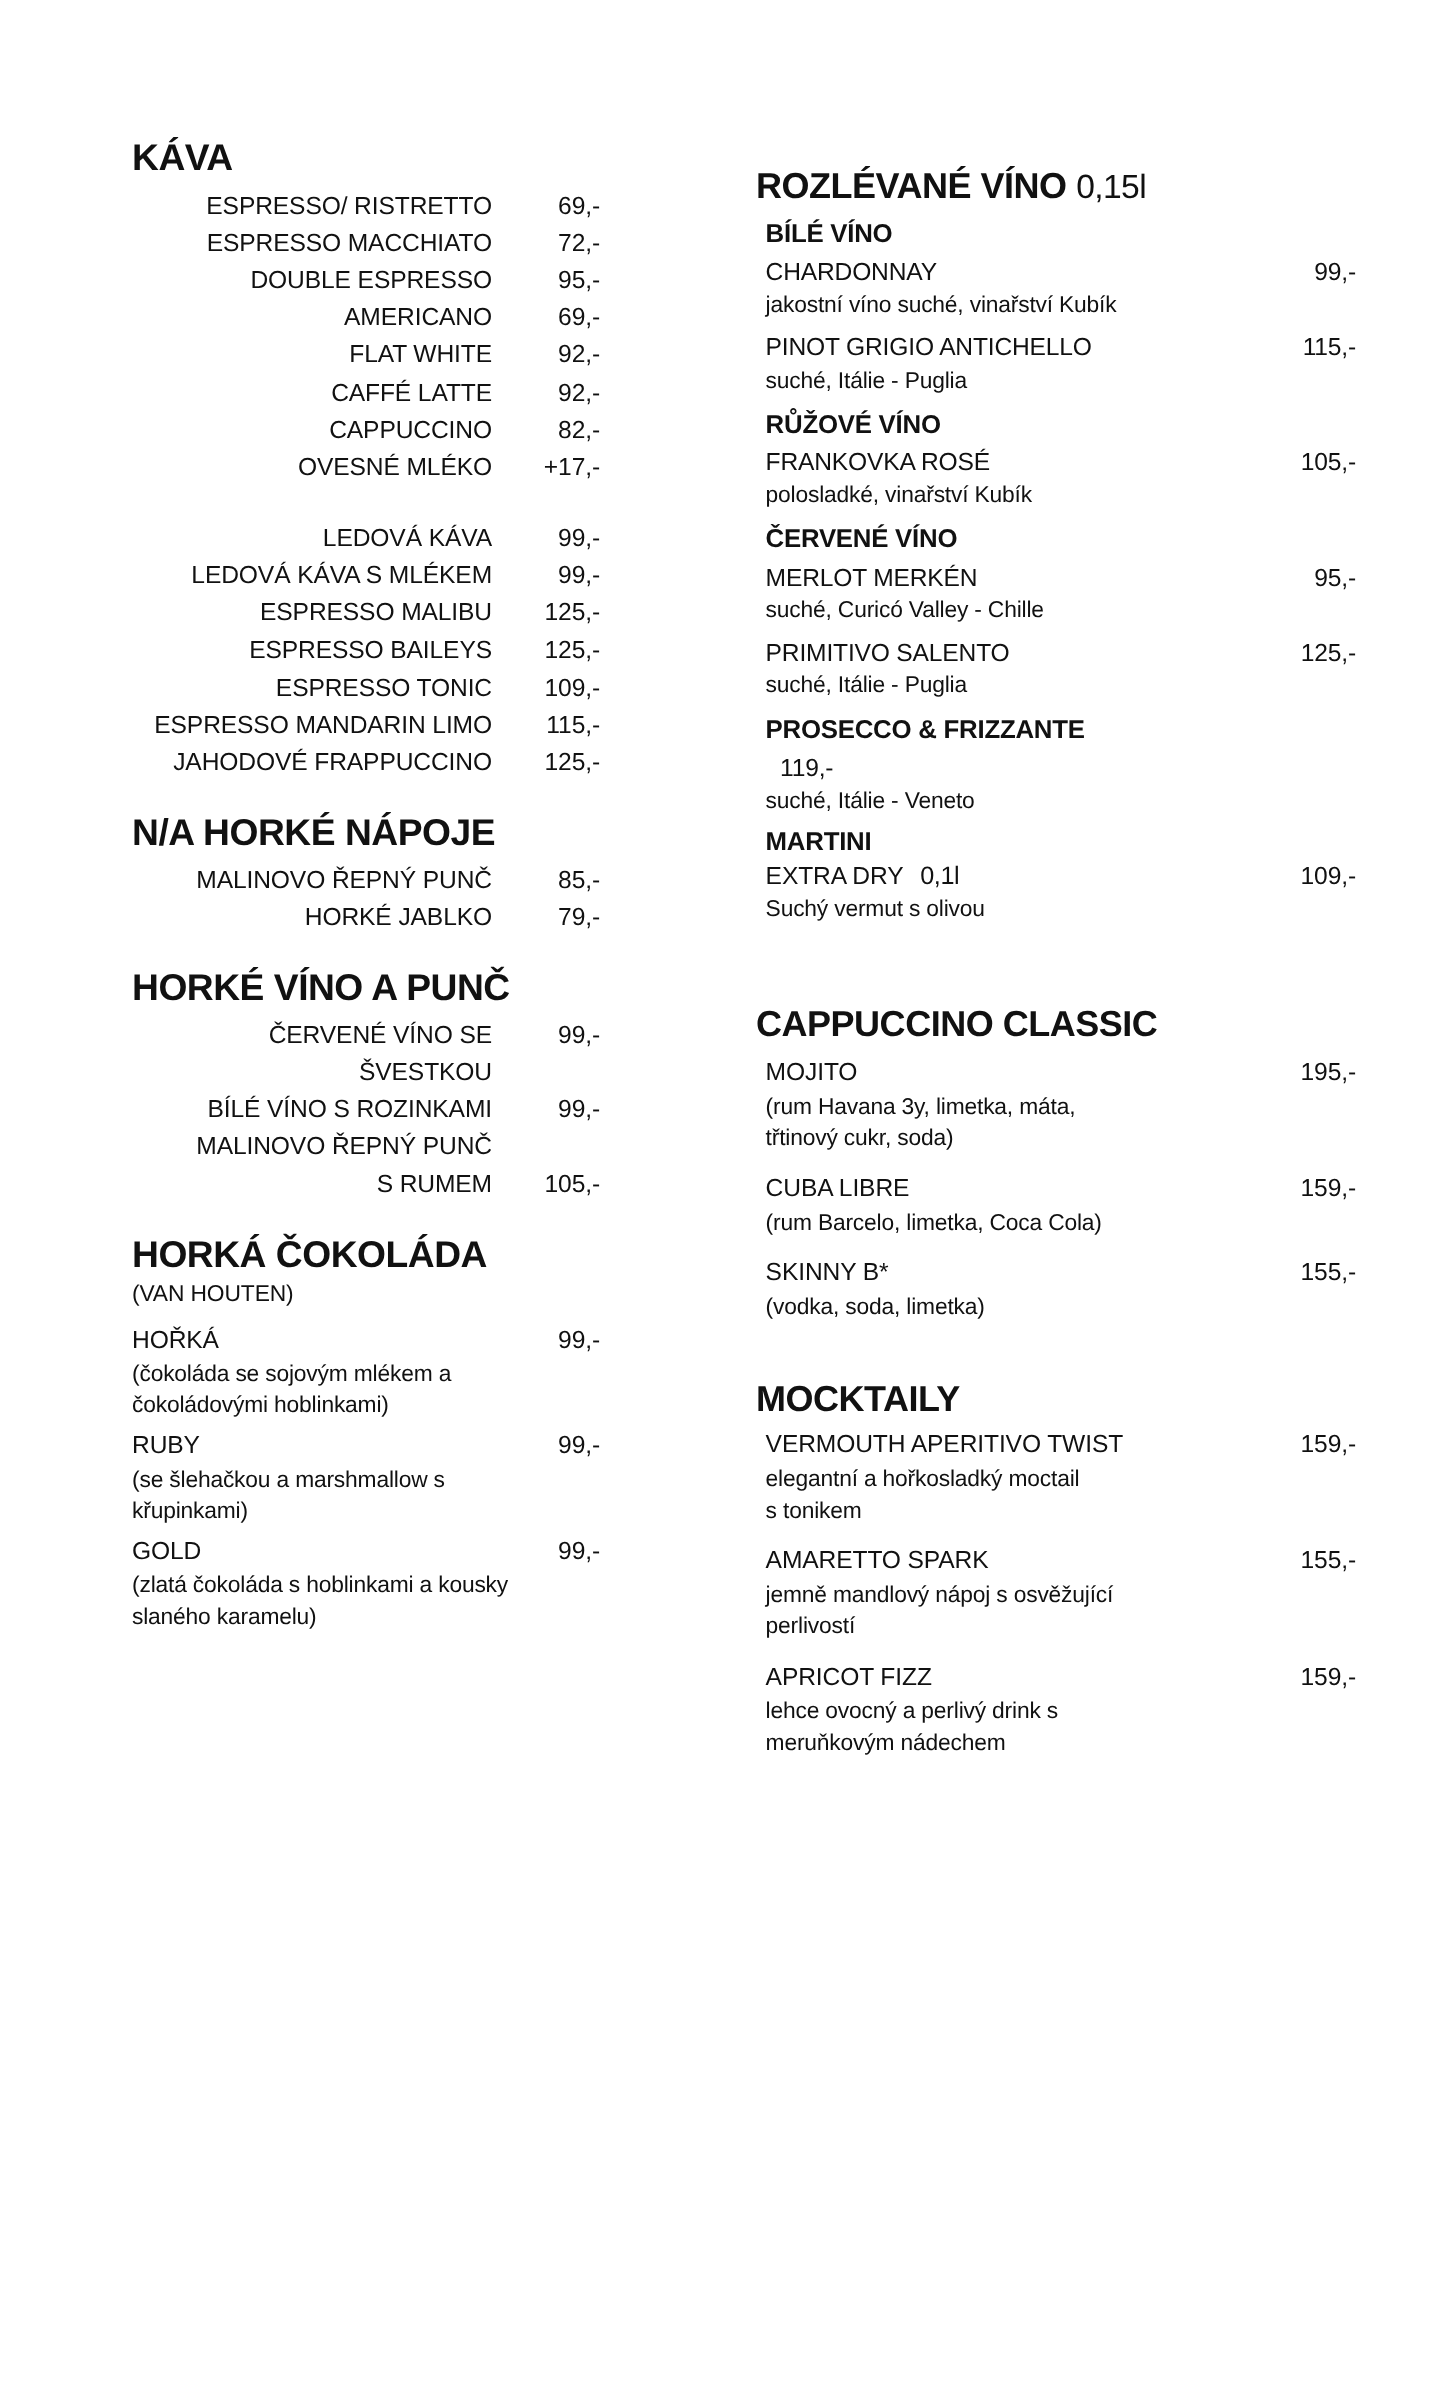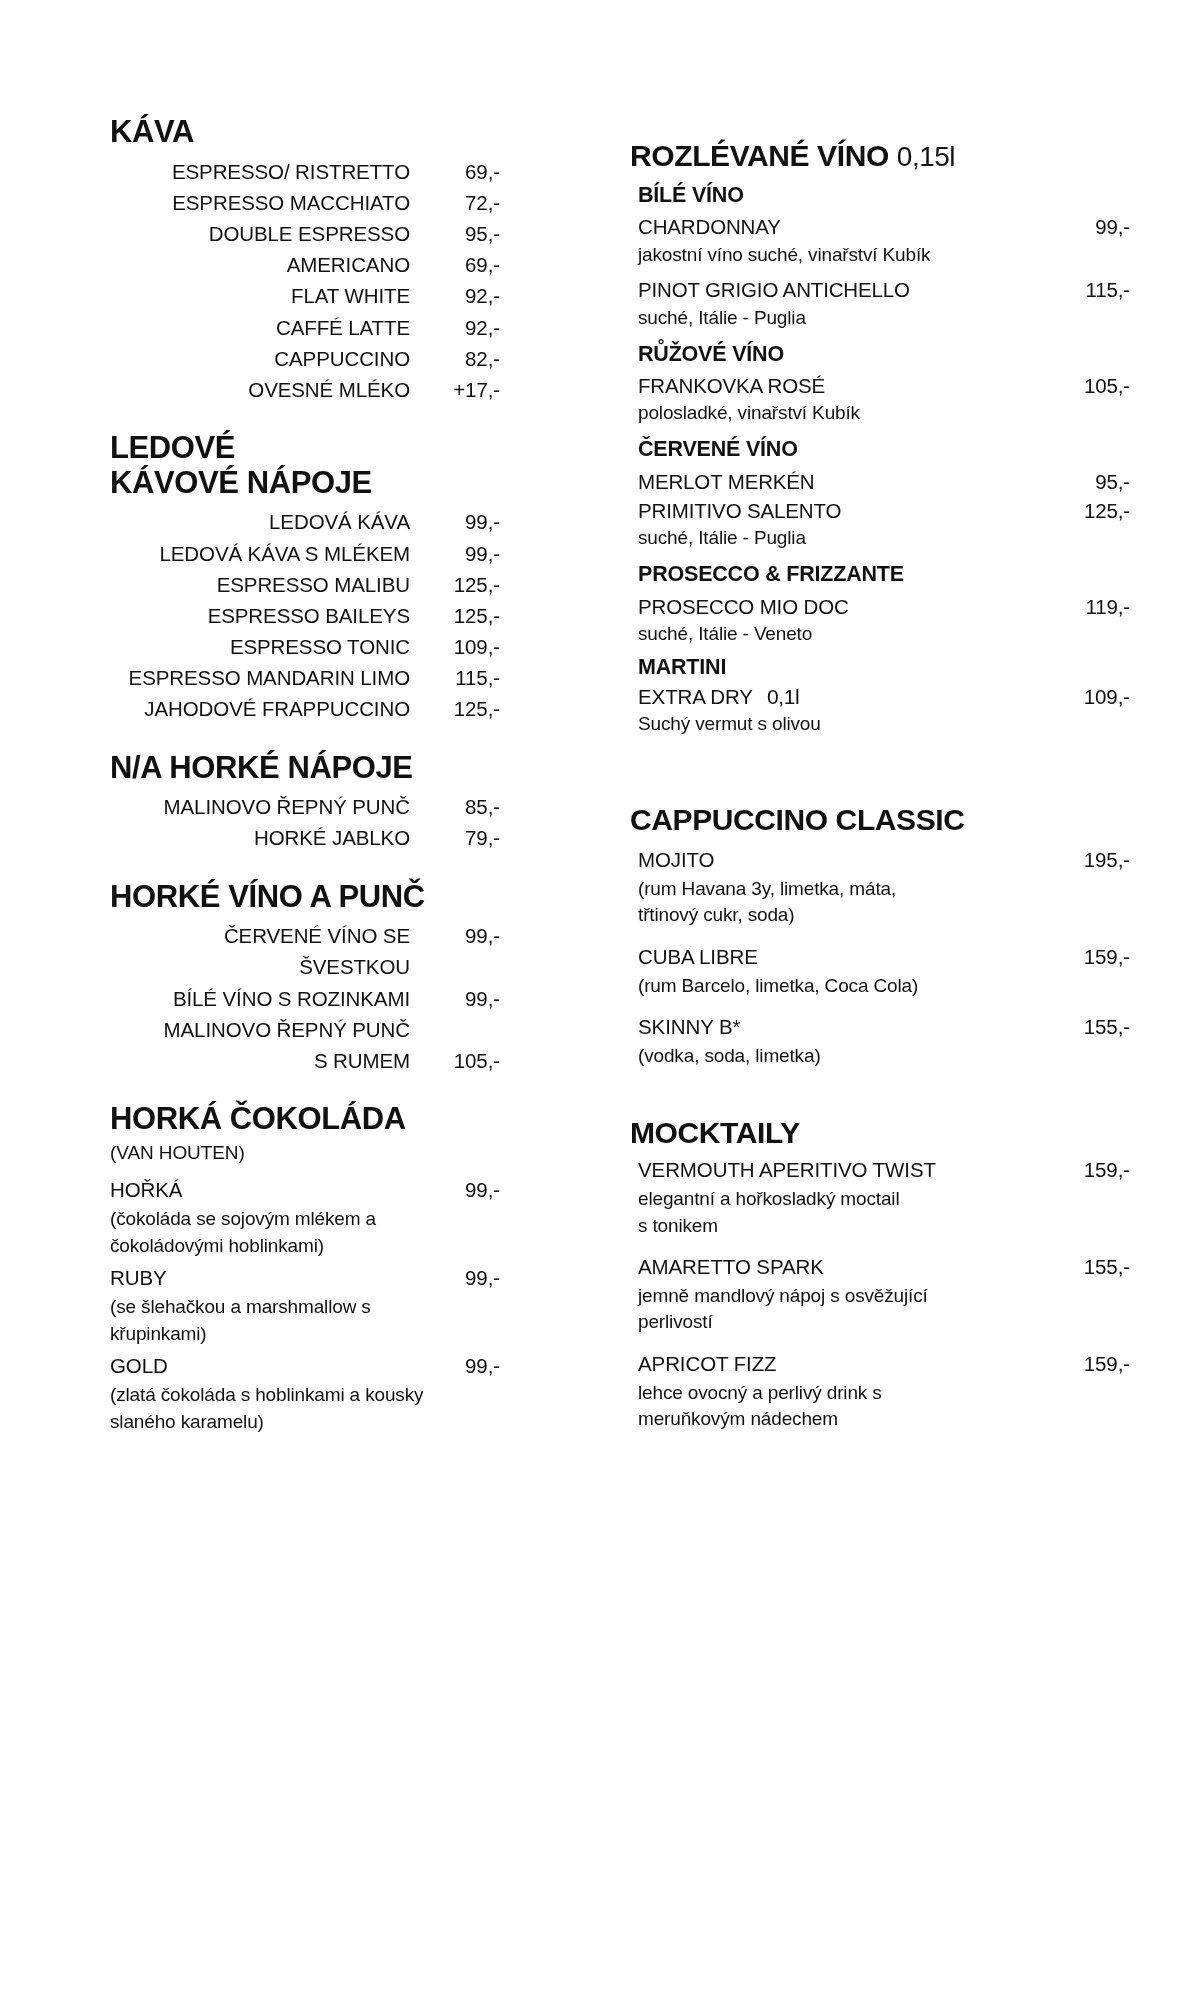--- a/index.html
+++ b/index.html
@@ -183,22 +183,20 @@
           <span class="p">82,-</span>
         </div>
       <div class="row-l">
           <span class="n">OVESNÉ MLÉKO</span>
           <span class="p">+17,-</span>
         </div>
     </div>
 
     <div class="gap-lg"></div>
 
-    <h2 class="section-title">LEDOVÉ
-KÁVOVÉ NÁPOJE</h2>
     <div class="list-left">
       <div class="row-l">
           <span class="n">LEDOVÁ KÁVA</span>
           <span class="p">99,-</span>
         </div>
       <div class="row-l">
           <span class="n">LEDOVÁ KÁVA S MLÉKEM</span>
           <span class="p">99,-</span>
         </div>
       <div class="row-l indent">
@@ -321,31 +319,31 @@
       </div>
       <div class="desc last">polosladké, vinařství Kubík</div>
     </div>
 
     <h3 class="sub-title">ČERVENÉ VÍNO</h3>
     <div class="list-right">
       <div class="row-r">
         <span class="n">MERLOT MERKÉN</span>
         <span class="p">95,-</span>
       </div>
+      <div class="desc">suché, Curicó Valley - Chille</div>
       <div class="row-r">
         <span class="n">PRIMITIVO SALENTO</span>
         <span class="p">125,-</span>
       </div>
       <div class="desc last">suché, Itálie - Puglia</div>
     </div>
 
     <h3 class="sub-title">PROSECCO &amp; FRIZZANTE</h3>
     <div class="list-right">
       <div class="row-r">
-        <span class="n">PROSECCO MIO DOC</span>
         <span class="p">119,-</span>
       </div>
       <div class="desc">suché, Itálie - Veneto</div>
     </div>
 
     <h3 class="sub-title tight" style="margin-top:2px">MARTINI</h3>
     <div class="list-right" style="padding-left:8px">
       <div class="martini-line">
         <span class="n">EXTRA DRY</span>
         <span class="vol2">0,1l</span>

